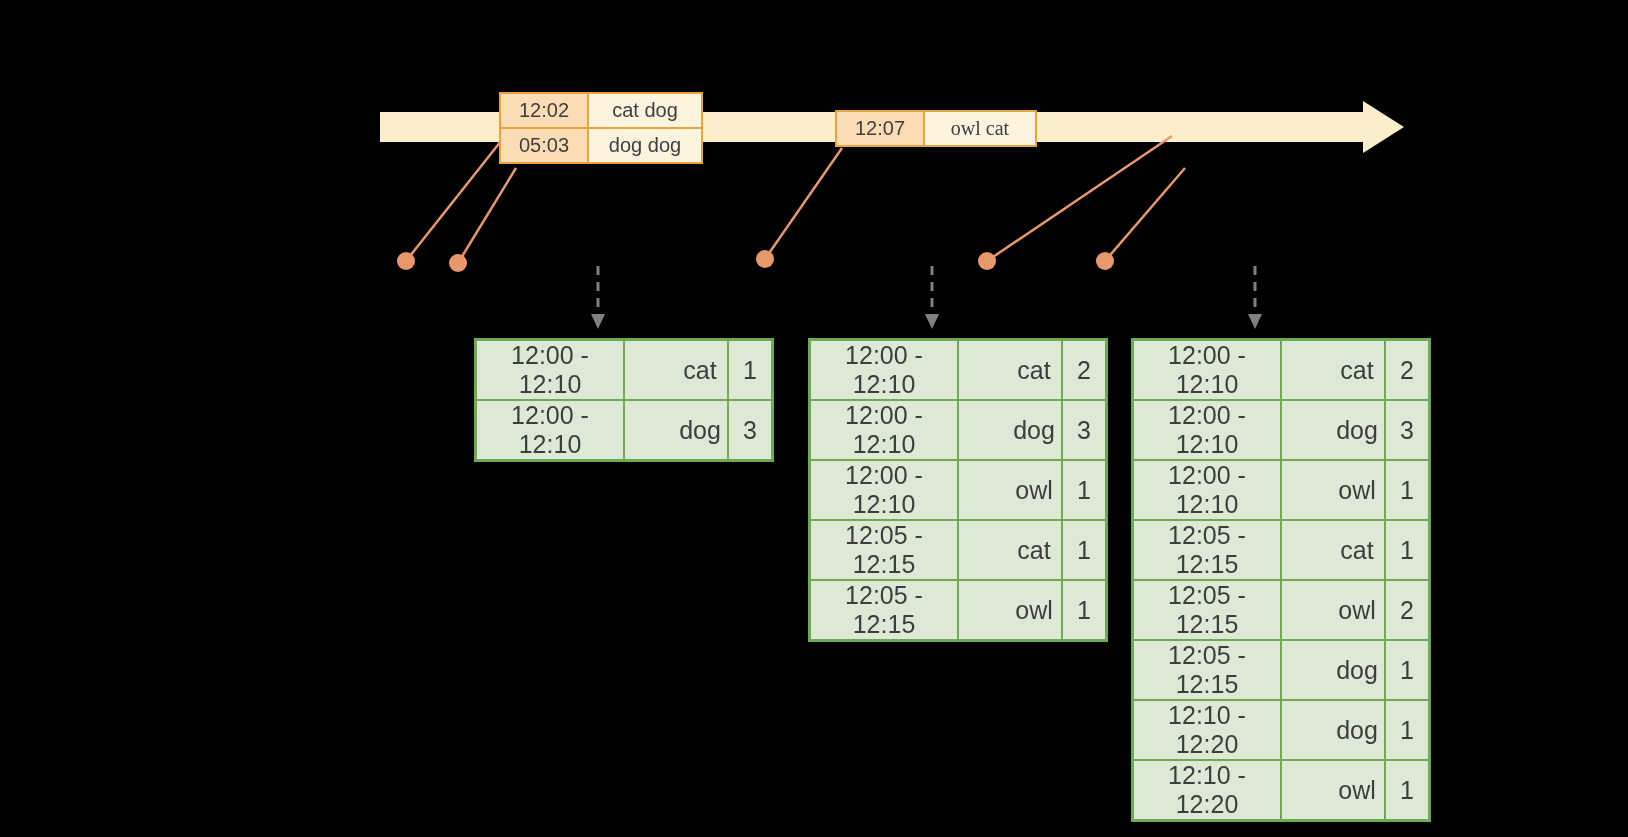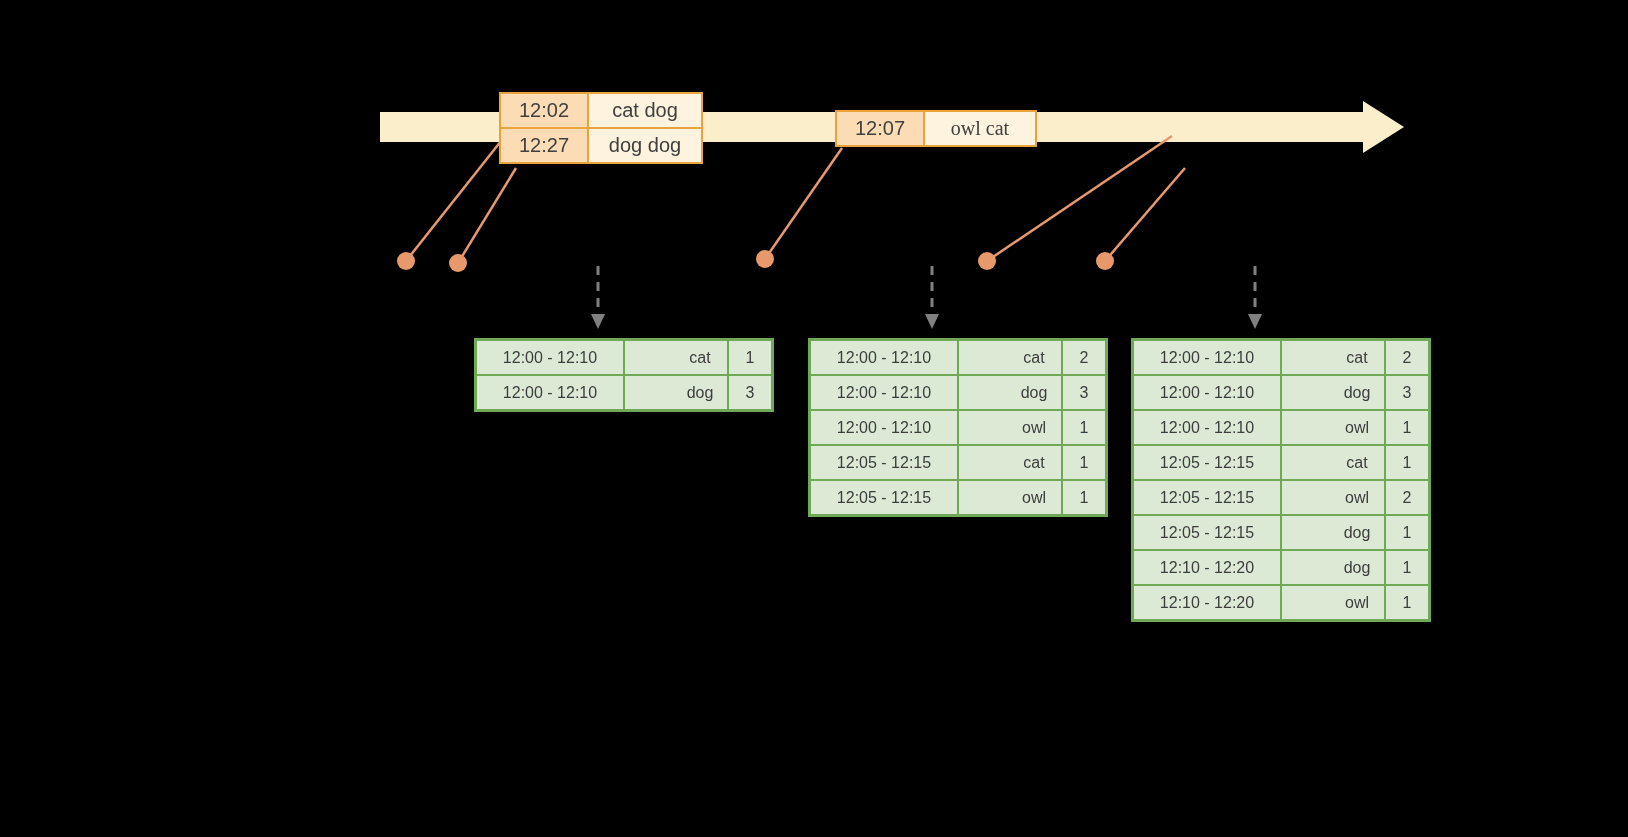--- a/index.html
+++ b/index.html
@@ -44,21 +44,21 @@
   .et-2 td.t { width: 86px; }
   .et-2 td.w { width: 110px; font-family: Liberation Serif, serif; }
 
   .et-3 { left: 1168px; top: 64px; }
   .et-3 td.t { width: 74px; }
   .et-3 td.w { width: 96px; }
 
   
   .result-table {
     position: absolute;
-    font-size: 16px;
+    font-size: 25px;
     color: #3d3d3d;
     border: 3px solid #6FA956;
   }
   .result-table td {
     border: 2px solid #6FA956;
     background: #DCEAD5;
     text-align: center;
     padding: 0;
     height: 33px;
   }
@@ -103,21 +103,21 @@
   </svg>
 
   <table class="event-table et-1">
     <tbody>
   <tr>
     <td class="t">12:02</td>
     <td class="w">cat dog</td>
   </tr>
 
   <tr>
-    <td class="t">12:27</td>
+    <td class="t">05:03</td>
     <td class="w">dog dog</td>
   </tr>
 </tbody>
   </table>
 
   <table class="event-table et-2">
     <tbody>
   <tr>
     <td class="t">12:07</td>
     <td class="w">owl cat</td>

